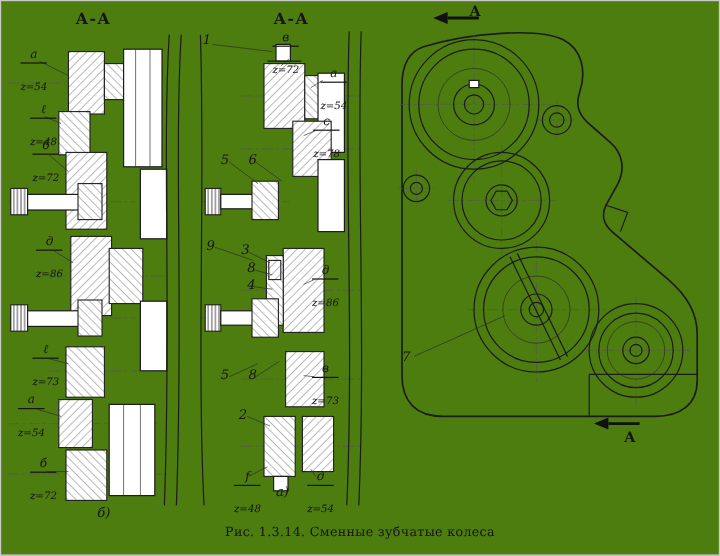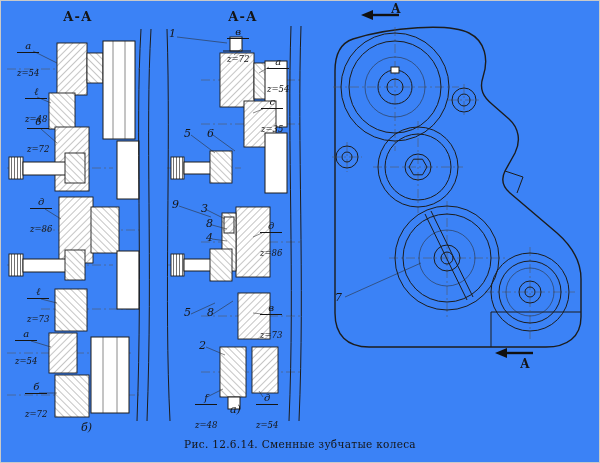--- a/index.html
+++ b/index.html
@@ -1,17 +1,17 @@
 <!DOCTYPE html>
 <html><head>
 <meta charset="utf-8">
 <style>
   html,body{margin:0;padding:0;background:#fff;}
   .stage{
-    position:relative;width:600px;height:463px;background:#3b82f6;
+    position:relative;width:600px;height:463px;background:#4d7c0f;
     font-family:"DejaVu Serif",serif;color:#151515;overflow:hidden;
     border:1px solid #c9c9c9;box-sizing:border-box;
   }
   svg{position:absolute;left:0;top:0;}
   .ln{stroke:#1c1c1c;stroke-width:1;fill:none;}
   .bold{stroke:#1c1c1c;stroke-width:1.4;fill:none;}
   .thin{stroke:#2a2a2a;stroke-width:.55;fill:none;}
   .cl{stroke:#555;stroke-width:.55;fill:none;stroke-dasharray:9 3 2 3;}
   .gA{fill:url(#hA);stroke:#1c1c1c;stroke-width:.9;}
   .gB{fill:url(#hB);stroke:#1c1c1c;stroke-width:.9;}
@@ -248,21 +248,21 @@
   <div class="gear-label" style="left:226px;top:26px">
       <span class="letter">в</span>
       <span class="zval">z=72</span>
     </div>
   <div class="gear-label" style="left:266px;top:56px">
       <span class="letter">а</span>
       <span class="zval">z=54</span>
     </div>
   <div class="gear-label" style="left:260px;top:96px">
       <span class="letter">с</span>
-      <span class="zval">z=35</span>
+      <span class="zval">z=78</span>
     </div>
   <div class="gear-label" style="left:259px;top:220px">
       <span class="letter">д</span>
       <span class="zval">z=86</span>
     </div>
   <div class="gear-label" style="left:259px;top:302px">
       <span class="letter">в</span>
       <span class="zval">z=73</span>
     </div>
   <div class="gear-label" style="left:194px;top:392px">
@@ -285,14 +285,14 @@
   <div class="pnum" style="left:206px;top:305px">8</div>
   <div class="pnum" style="left:198px;top:338px">2</div>
 
   <div class="pnum" style="left:334px;top:290px">7</div>
   <div class="marker" style="left:390px;top:1px">А</div>
   <div class="marker" style="left:519px;top:356px">А</div>
 
   <div class="sub" style="left:80px;top:420px">б)</div>
   <div class="sub" style="left:229px;top:402px">а)</div>
 
-  <div class="caption">Рис. 12.6.14. Сменные зубчатые колеса</div>
+  <div class="caption">Рис. 1.3.14. Сменные зубчатые колеса</div>
 </div>
 
 </body></html>

